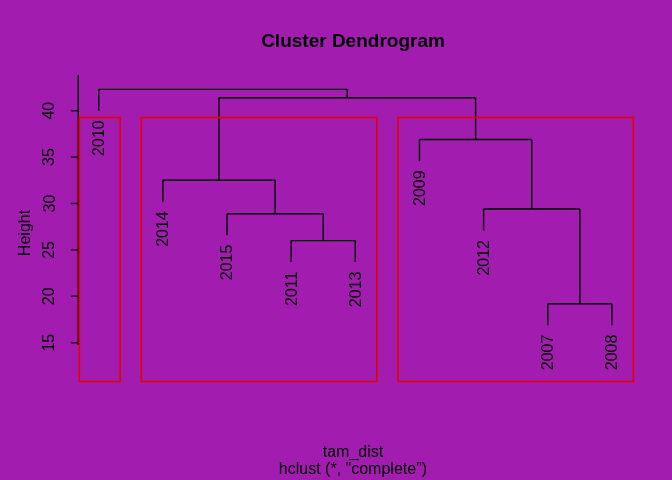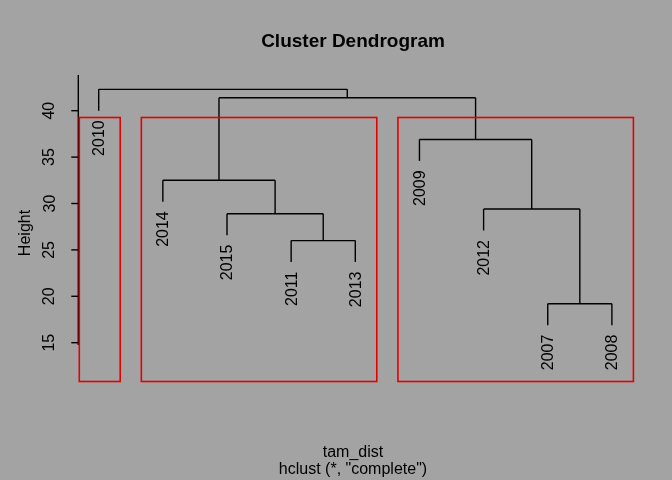--- a/index.html
+++ b/index.html
@@ -1,19 +1,19 @@
 <!DOCTYPE html>
 <html><head>
 <meta charset="utf-8">
 <style>
   html,body{margin:0;padding:0;background:#ffffff;}
   .figure{
     position:relative;
     width:672px;height:480px;
-    background:#a3a3a3;
+    background:#a21caf;
     font-family:"Liberation Sans",sans-serif;
     overflow:hidden;
   }
   svg{display:block;}
   svg text{fill:#000000;font-family:"Liberation Sans",sans-serif;}
   .title{font-size:19px;font-weight:bold;text-anchor:middle;}
   .lab{font-size:16px;}
   .mid{text-anchor:middle;}
   .end{text-anchor:end;}
 </style>

